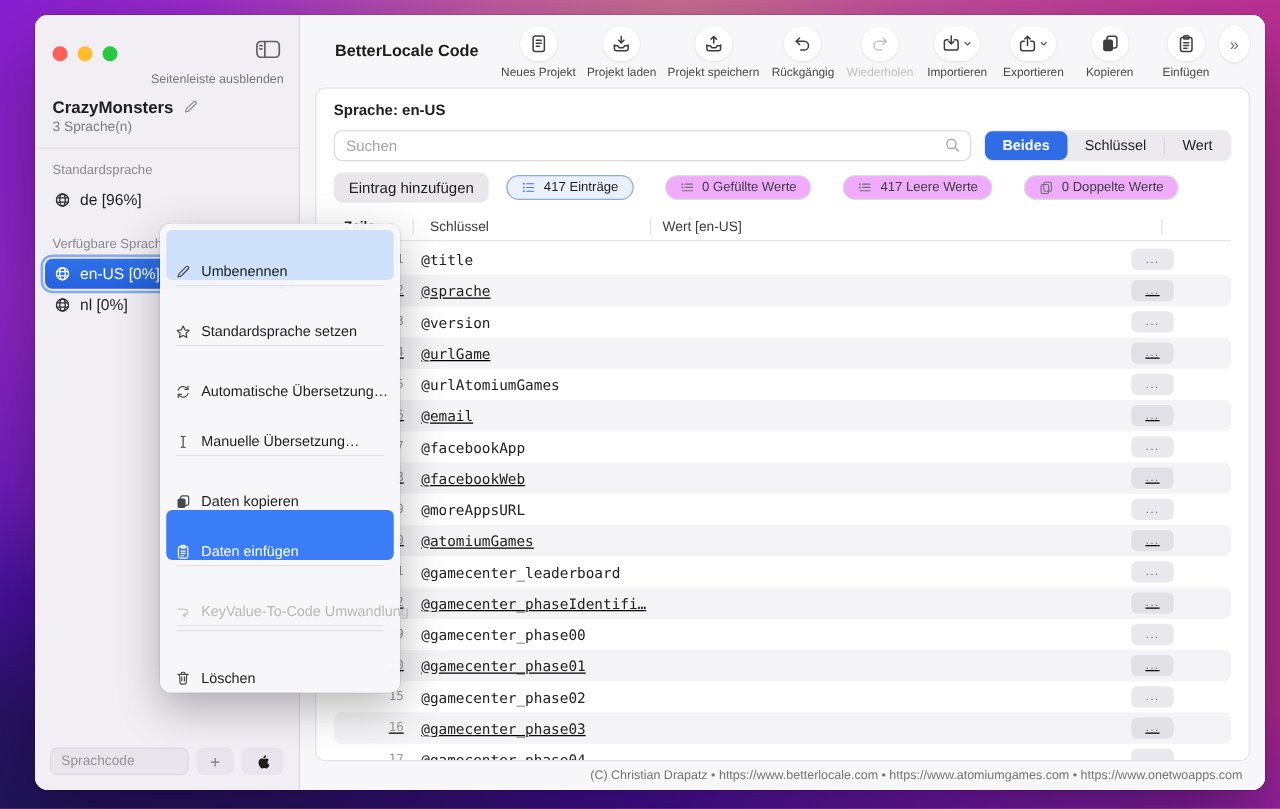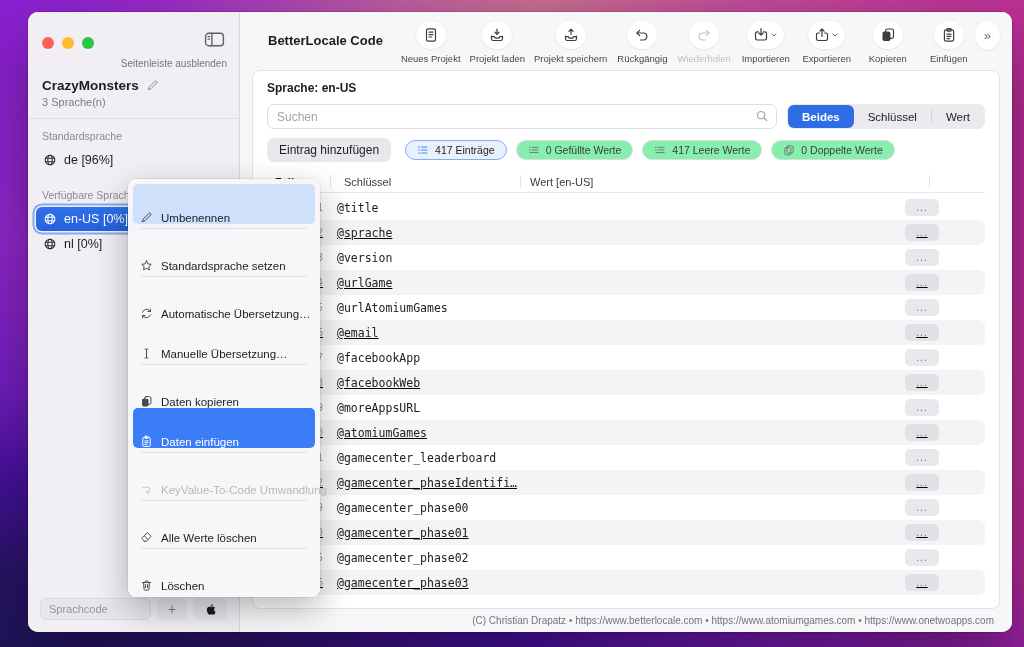--- a/index.html
+++ b/index.html
@@ -95,23 +95,23 @@
   }
   .search-input::placeholder { color:#a2a2a8; }
   .search-ic { position:absolute; right:8px; top:5px; width:14px; height:14px; color:#a6a6ab; }
   .segments { display:flex; background:#eceaef; border-radius:7px; padding:1px; height:25px; align-items:stretch; }
   .seg { padding:0 14px; display:flex; align-items:center; font-size:11.5px; color:#1d1d1f; border-radius:6px; cursor:default; position:relative; }
   .seg.selected { background:#2e6de6; color:#fff; font-weight:bold; }
   .seg-sep { width:1px; background:#d4d3d9; margin:5px 0; }
 
   .filter-row { display:flex; gap:8px; margin-top:9px; align-items:center; }
   .add-entry { border:none; background:#e9e7ec; border-radius:7px; padding:5px 12px; font-size:12px; color:#1d1d1f; font-family:"Liberation Sans",sans-serif; cursor:default; }
-  .pills { display:flex; gap:9px; margin-left:6px; }
+  .pills { display:flex; gap:25px; margin-left:6px; }
   .pill {
-    display:flex; align-items:center; gap:6px; border:1px solid #dcdbe0; background:#86efac;
+    display:flex; align-items:center; gap:6px; border:1px solid #dcdbe0; background:#f0abfc;
     border-radius:13px; padding:3px 11px; font-size:10.5px; color:#3c3c41; cursor:default;
   }
   .pill .ic { width:12px; height:12px; color:#6e6e73; }
   .pill.selected { border-color:#85abef; background:#eaf1fd; color:#1d1d1f; }
   .pill.selected .ic { color:#3478f6; }
 
   .table { margin-top:9px; flex:1; min-height:0; display:flex; flex-direction:column; }
   .thead { display:flex; height:22px; align-items:center; border-bottom:1px solid #e7e6ea; font-size:11px; color:#3a3a3f; flex-shrink:0; }
   .th { display:flex; align-items:center; height:13px; }
   .th.zeile { width:64px; padding-left:8px; font-weight:bold; color:#1d1d1f; gap:5px; border-right:1px solid #e3e3e7; }
@@ -512,20 +512,25 @@
             <div class="trow">
     <span class="tnum">15</span>
     <span class="tkey">@gamecenter_phase02</span>
     <button class="row-more">...</button>
   </div>
             <div class="trow alt">
     <span class="tnum">16</span>
     <span class="tkey">@gamecenter_phase03</span>
     <button class="row-more">...</button>
   </div>
+            <div class="trow">
+    <span class="tnum">17</span>
+    <span class="tkey">@gamecenter_phase04</span>
+    <button class="row-more">...</button>
+  </div>
           </div>
       </div>
     </div>
 
     <div class="footer">(C) Christian Drapatz • https://www.betterlocale.com • https://www.atomiumgames.com • https://www.onetwoapps.com</div>
   </div>
 
   <div class="context-menu" id="context-menu">
       <div class="menu-item hover">
     <span class="ic">
@@ -588,29 +593,20 @@
       <div class="menu-item disabled">
     <span class="ic">
           <svg viewBox="0 0 16 16" fill="none" stroke="currentColor" stroke-width="1.2" stroke-linecap="round" stroke-linejoin="round">
             <path d="M3 5.2h6.4a3 3 0 0 1 0 6H8.2"></path>
             <path d="M10.2 9.2l-2 2 2 2"></path>
           </svg>
         </span>
     <span>KeyValue-To-Code Umwandlung</span>
   </div>
       <div class="menu-sep"></div>
-      <div class="menu-item">
-    <span class="ic">
-          <svg viewBox="0 0 16 16" fill="none" stroke="currentColor" stroke-width="1.2" stroke-linecap="round" stroke-linejoin="round">
-            <path d="M5.3 12.6 2.7 10a1.3 1.3 0 0 1 0-1.8l5.5-5.5a1.3 1.3 0 0 1 1.8 0l3 3a1.3 1.3 0 0 1 0 1.8l-4.7 4.7-3 .4z"></path>
-            <path d="M5.9 6.6l3.9 3.9"></path>
-          </svg>
-        </span>
-    <span>Alle Werte löschen</span>
-  </div>
       <div class="menu-sep"></div>
       <div class="menu-item">
     <span class="ic">
           <svg viewBox="0 0 16 16" fill="none" stroke="currentColor" stroke-width="1.2" stroke-linecap="round" stroke-linejoin="round">
             <path d="M2.9 4.3h10.2M6.3 4.3V3.2a1 1 0 0 1 1-1h1.4a1 1 0 0 1 1 1v1.1M4.4 4.3l.6 8.2a1.4 1.4 0 0 0 1.4 1.3h3.2a1.4 1.4 0 0 0 1.4-1.3l.6-8.2"></path>
             <path d="M6.7 6.8v3.9M9.3 6.8v3.9"></path>
           </svg>
         </span>
     <span>Löschen</span>
   </div>

